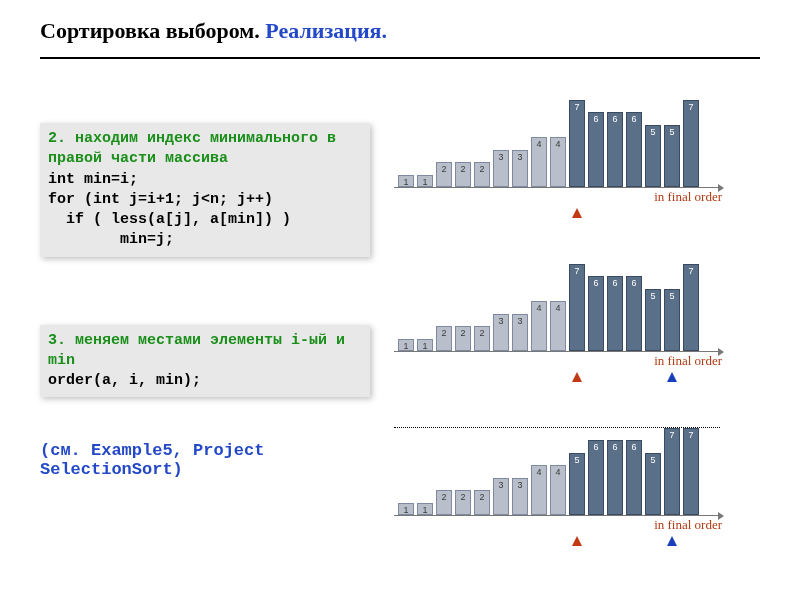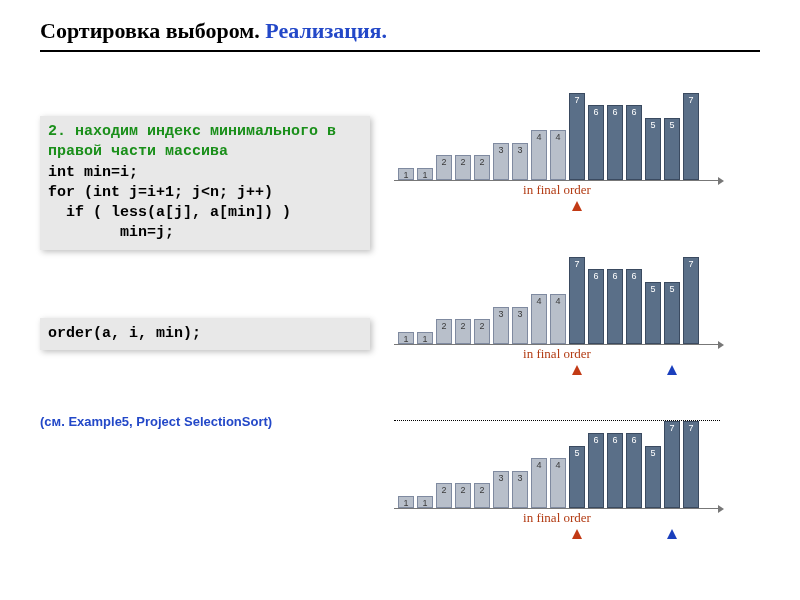--- a/index.html
+++ b/index.html
@@ -8,21 +8,21 @@
     height: 600px;
     background: #fff;
     font-family: Georgia, "Times New Roman", serif;
     position: relative;
     overflow: hidden;
   }
   .slide { padding: 18px 40px 0 40px; }
   .title {
     font-size: 22px;
     font-weight: bold;
-    padding-bottom: 6px;
+    padding-bottom: 13px;
     border-bottom: 2px solid #000;
     margin-bottom: 20px;
   }
   .title .blue { color: #2348c8; }
   .cols { display: flex; gap: 22px; }
   .left { width: 330px; display: flex; flex-direction: column; }
   .right { width: 330px; display: flex; flex-direction: column; gap: 24px; }
 
   .codebox {
     background: #e8e8e8;
@@ -32,24 +32,24 @@
     line-height: 1.35;
     font-weight: bold;
     box-shadow: 2px 2px 6px rgba(0,0,0,0.25);
   }
   .codebox .green { color: #1a8f1a; }
   .codebox .code  { color: #000; }
   .gap1 { height: 44px; }
   .gap2 { height: 68px; }
 
   .footnote {
-    margin-top: 64px;
-    font-family: Liberation Sans, sans-serif;
+    margin-top: 44px;
+    font-family: Liberation Mono, monospace;
     font-weight: bold;
-    font-size: 13px;
+    font-size: 17px;
     color: #2348c8;
   }
 
   .chart {
     position: relative;
     width: 330px;
     height: 140px;
   }
   .bars {
     position: absolute;
@@ -91,21 +91,21 @@
     position: absolute;
     right: -4px; top: -3px;
     border-left: 6px solid #777;
     border-top: 4px solid transparent;
     border-bottom: 4px solid transparent;
   }
   .caption {
     position: absolute;
     bottom: 14px;
     left: 0; right: 0;
-    text-align: center;
+    text-align: right;
     font-family: Georgia, serif;
     font-size: 13px;
     color: #b23a12;
   }
   .arrow {
     position: absolute;
     bottom: 1px;
     width: 0; height: 0;
     border-left: 5px solid transparent;
     border-right: 5px solid transparent;
@@ -131,20 +131,21 @@
       <div class="gap1"></div>
       <div class="codebox">
         <div class="green">2. находим индекс минимального в правой части массива</div>
         <div class="code" style="white-space:pre;">int min=i;
 for (int j=i+1; j&lt;n; j++)
   if ( less(a[j], a[min]) )
         min=j;</div>
       </div>
       <div class="gap2"></div>
       <div class="codebox">
+        <div class="green">3. меняем местами элементы i-ый и min</div>
         <div class="code">order(a, i, min);</div>
       </div>
       <div class="footnote">(см. Example5, Project SelectionSort)</div>
     </div>
 
     <div class="right">
       <div class="chart">
           <div class="bars">
             <div class="bar" style="height: 12.5px;">
               <div class="lbl">1</div>

